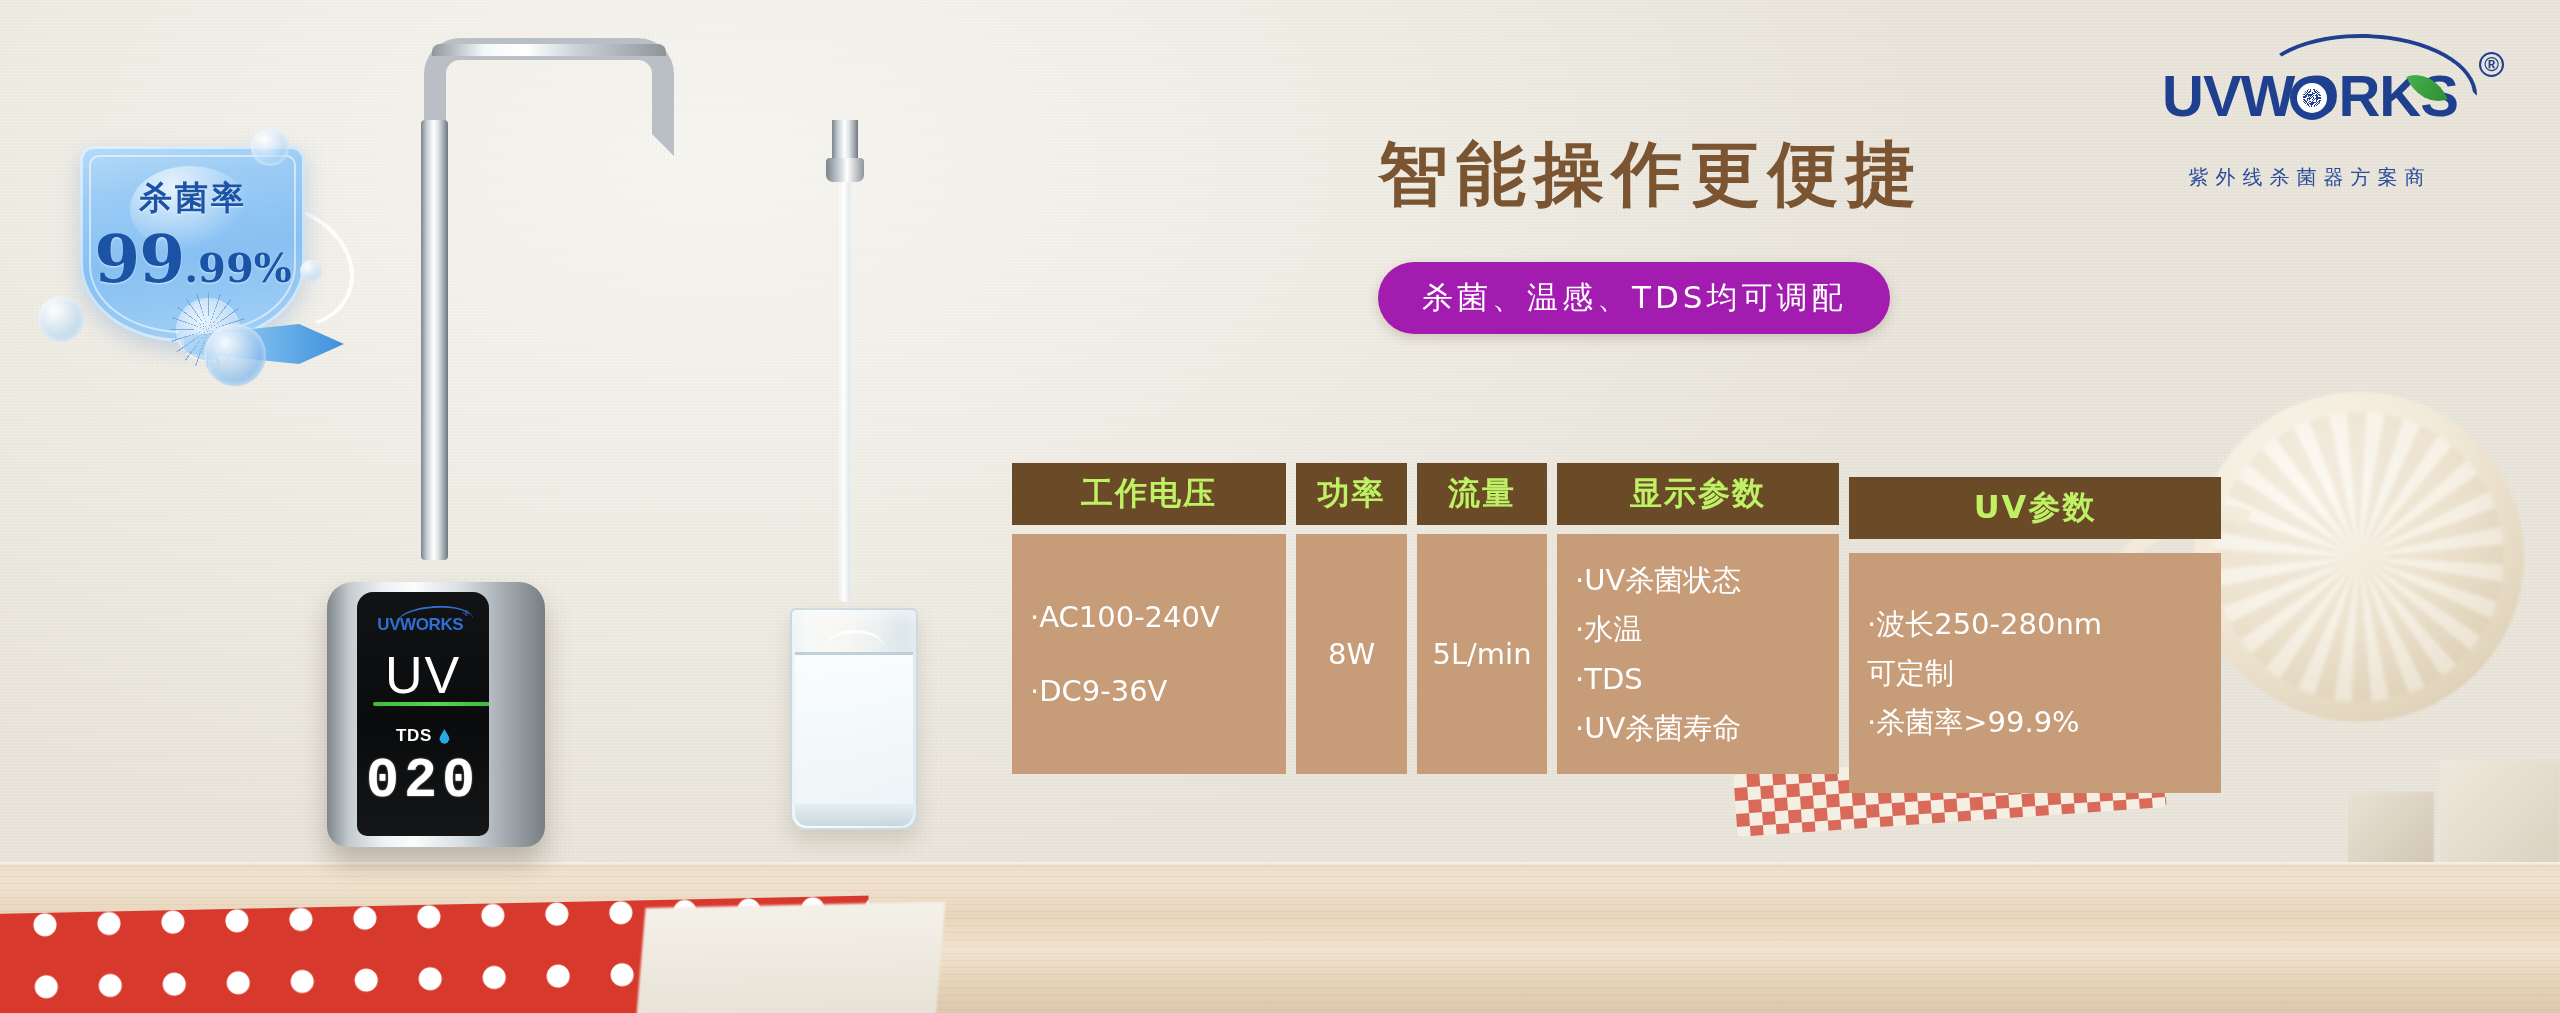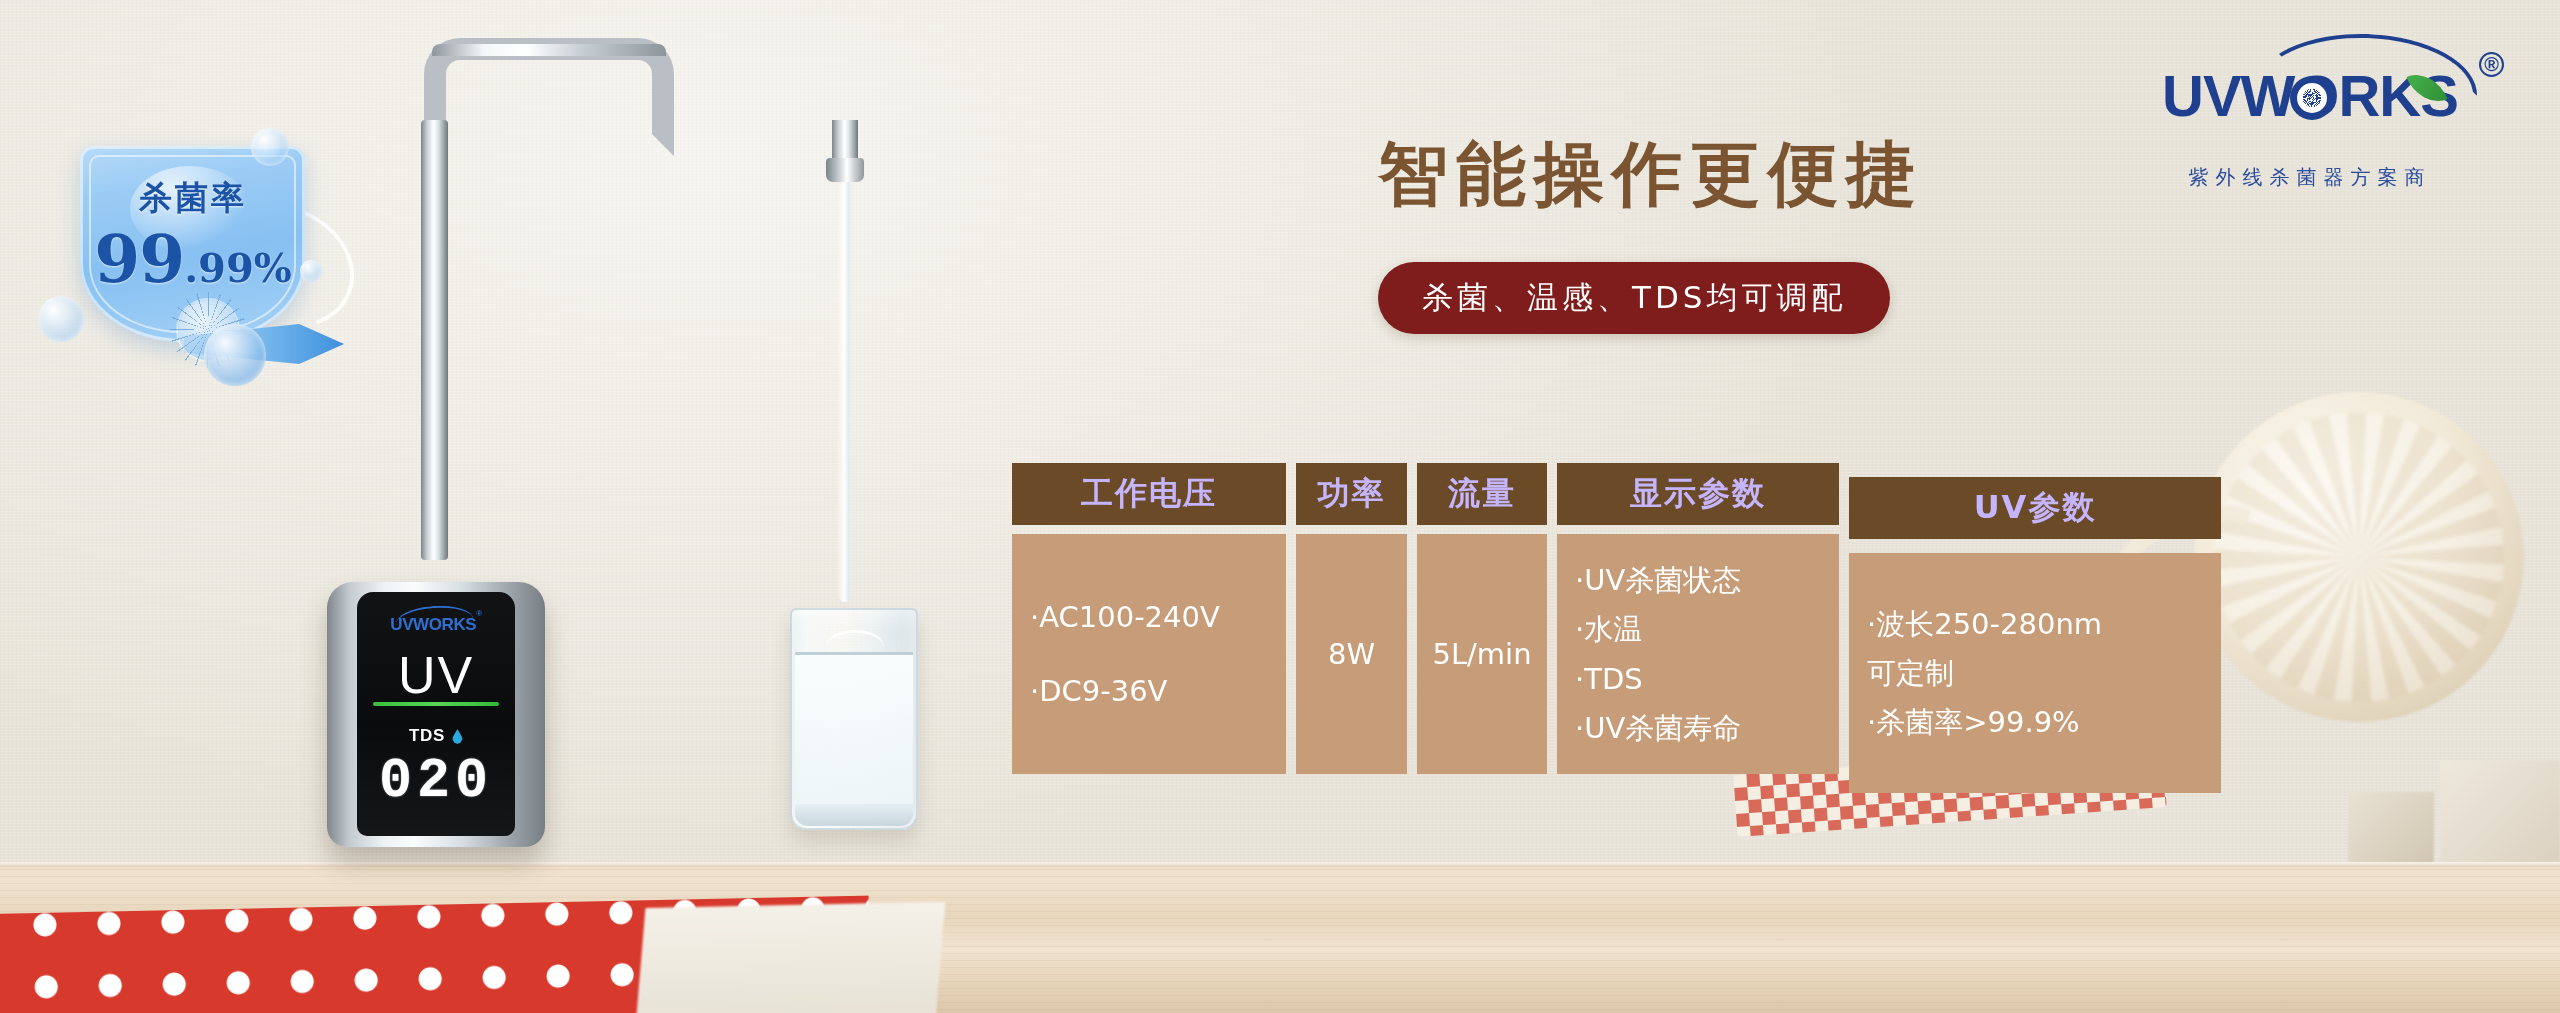--- a/index.html
+++ b/index.html
@@ -132,21 +132,21 @@
   }
 
   
   .device{
     position:absolute; left:327px; top:582px; width:218px; height:265px;
     border-radius:26px 26px 20px 20px;
     background:linear-gradient(90deg,#7e868c 0%, #c3cace 10%, #eef2f4 26%, #fafcfd 40%, #d7dee2 62%, #a7afb5 80%, #767e84 100%);
     box-shadow:0 16px 26px rgba(90,70,50,.30);
   }
   .device-screen{
-    position:absolute; left:30px; top:10px; width:158px; height:244px;
+    position:absolute; left:30px; top:10px; width:132px; height:244px;
     border-radius:16px 16px 10px 10px;
     background:linear-gradient(180deg,#111315 0%, #0a0b0c 55%, #141618 100%);
     overflow:hidden;
   }
   .dev-logo{
     position:absolute; top:23px; left:0; width:100%;
     text-align:center; color:#2f6fd0; font-weight:800; font-size:17px;
     letter-spacing:-.4px; font-family:"Liberation Sans", sans-serif;
   }
   .dev-logo sup{ font-size:8px; top:-7px; position:relative; }
@@ -282,21 +282,21 @@
   .headline{
     position:absolute; left:1378px; top:128px;
     font-family:"DejaVu Serif", serif;
     font-size:70px; font-weight:700; color:#7b5531;
     letter-spacing:8px; white-space:nowrap;
   }
   .pill{
     position:absolute; left:1378px; top:262px;
     height:72px; padding:0 44px;
     display:flex; align-items:center; justify-content:center;
-    background:#7f1d1d; border-radius:36px;
+    background:#a21caf; border-radius:36px;
     color:#ffffff; font-size:31px; letter-spacing:4px; white-space:nowrap;
     font-family:"DejaVu Sans", sans-serif;
     box-shadow:0 4px 12px rgba(90,65,38,.22);
   }
 
   
   .logo{ position:absolute; right:50px; top:28px; width:400px; height:118px; }
   .logo-word{
     position:absolute; left:0; top:34px; width:400px;
     text-align:center; color:#1f3f8f;
@@ -341,21 +341,21 @@
     margin-top:36px;
   }
 
   
   .spec{
     position:absolute; left:1012px; top:463px;
     display:flex; gap:10px; align-items:flex-start;
   }
   .col{ display:flex; flex-direction:column; }
   .col-head{
-    background:#6b4a28; color:#c4b5fd;
+    background:#6b4a28; color:#bef264;
     height:62px; display:flex; align-items:center; justify-content:center;
     font-size:32px; font-weight:700; letter-spacing:2px; white-space:nowrap;
     font-family:"DejaVu Sans", sans-serif;
   }
   .col-body{
     background:#c79c78; color:#ffffff;
     height:240px; margin-top:9px;
     display:flex; flex-direction:column; justify-content:center;
     padding:0 18px; gap:11px;
   }

